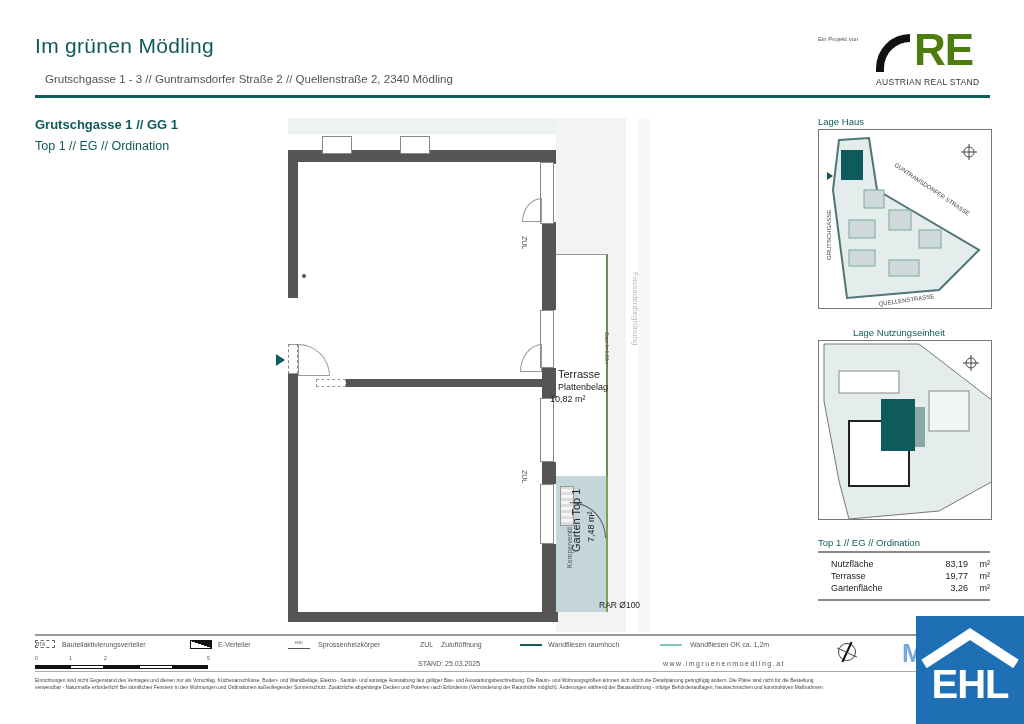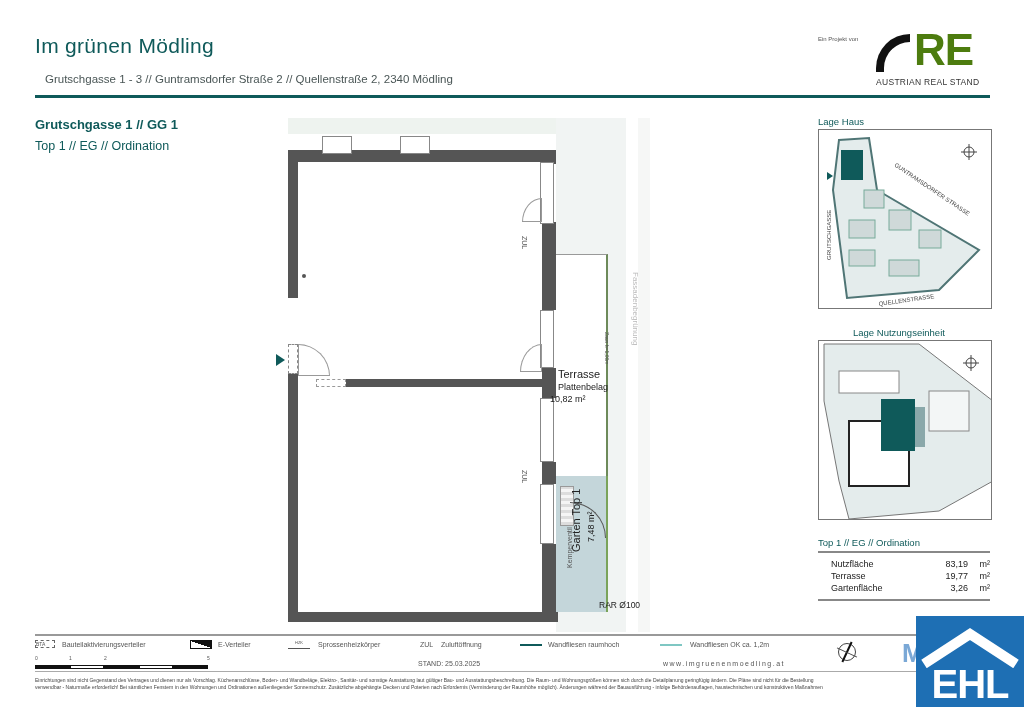--- a/index.html
+++ b/index.html
@@ -44,21 +44,21 @@
   .area-row .u { position: absolute; right: 0; }
 
   
   #legend-rule-top { left: 35px; top: 634px; width: 955px; height: 1.5px; background: #999; }
   #legend-rule-mid { left: 35px; top: 671px; width: 955px; height: 1px; background: #aaa; }
   .legend-text { position: absolute; font-size: 7px; color: #555; white-space: nowrap; }
   .scale-seg { position: absolute; height: 4px; top: 665px; }
   #disclaimer { left: 35px; top: 677px; width: 955px; font-size: 5px; line-height: 7px; color: #444; }
 
   
-  #ehl { left: 916px; top: 616px; width: 108px; height: 91px; background: #1e6fb4; overflow: hidden; }
+  #ehl { left: 916px; top: 616px; width: 108px; height: 108px; background: #1e6fb4; overflow: hidden; }
   #ehl .roof { position: absolute; left: 4px; top: 12px; width: 100px; height: 40px; }
   #ehl .txt { position: absolute; left: 0; width: 108px; top: 46px; text-align: center; font-size: 40px; font-weight: bold; color: #fff; letter-spacing: -1px; }
 </style>
 </head>
 <body>
 
 <div id="title" class="abs">Im grünen Mödling</div>
 <div id="address" class="abs">Grutschgasse 1 - 3 // Guntramsdorfer Straße 2 // Quellenstraße 2, 2340 Mödling</div>
 <div id="header-rule" class="abs"></div>
 <div id="ein-projekt" class="abs">Ein Projekt von</div>

